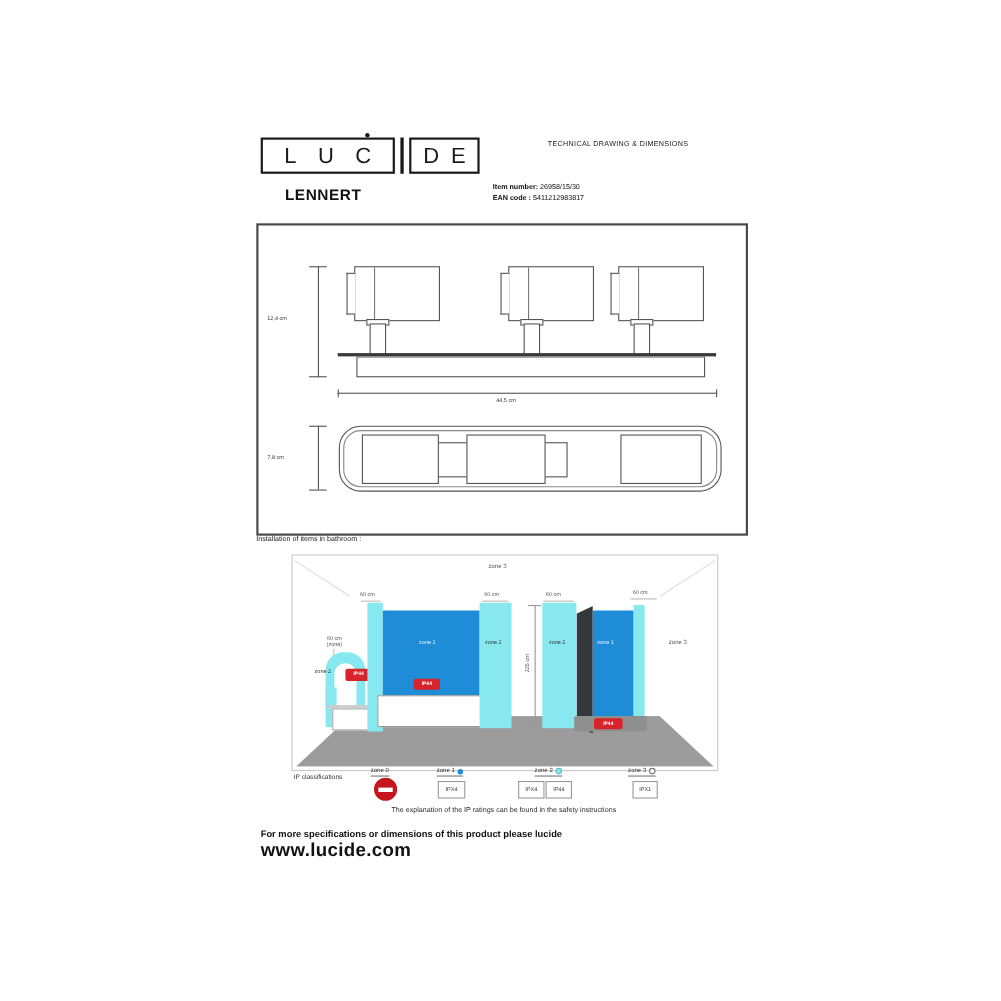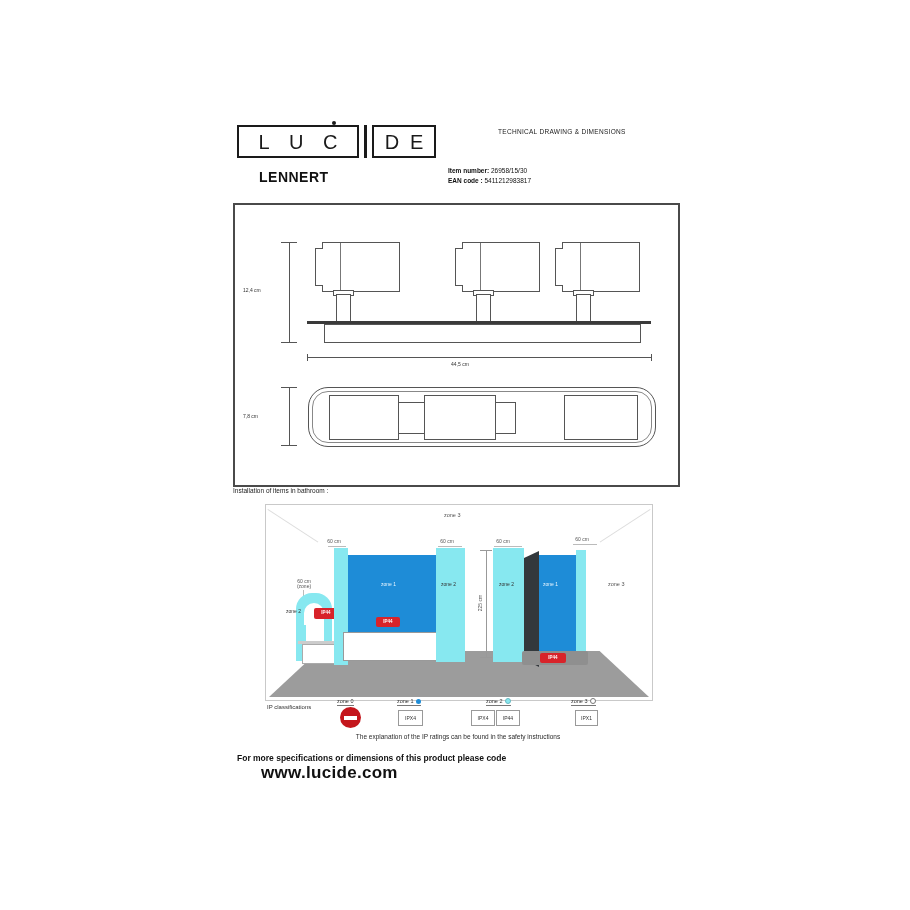--- a/index.html
+++ b/index.html
@@ -54,21 +54,21 @@
          border-bottom:1px solid #777;padding-bottom:1px;}
   .dot{width:5px;height:5px;border-radius:50%;display:inline-block;}
   .ipbox{position:absolute;border:1px solid #999;background:#fff;display:flex;align-items:center;
          justify-content:center;font-size:5px;color:#333;}
   .noentry{position:absolute;width:21px;height:21px;border-radius:50%;background:#c4161c;
            display:flex;align-items:center;justify-content:center;}
   .noentry .bar{width:13px;height:4px;background:#fff;}
   .legnote{font-size:6.5px;color:#2b2b2b;text-align:center;}
 
   .foot1{font-size:8.5px;font-weight:bold;color:#111;}
-  .foot2{font-size:17px;font-weight:bold;letter-spacing:.3px;color:#111;margin-left:24px;}
+  .foot2{font-size:17px;font-weight:bold;letter-spacing:.3px;color:#111;}
 </style>
 </head>
 <body>
 
 <div id="canvas">
 
   <div class="abs logo" style="left:237px;top:125px;">
     <div class="lbox" style="width:118px;">
       <span class="letter">L</span>
       <span class="letter">U</span>
@@ -225,16 +225,16 @@
   <div class="ipbox" style="left:496px;top:710px;width:22px;height:14px;">IP44</div>
 
   <div class="abs zhead" style="left:571px;top:698px;">
     <span>zone 3</span>
     <span class="dot" style="background:#fff;border:1px solid #777;width:4px;height:4px;"></span>
   </div>
   <div class="ipbox" style="left:575px;top:710px;width:21px;height:14px;">IPX1</div>
 
   <div class="abs legnote" style="left:265px;top:733px;width:386px;">The explanation of the IP ratings can be found in the safety instructions</div>
 
-  <div class="abs foot1" style="left:237px;top:753px;">For more specifications or dimensions of this product please code</div>
+  <div class="abs foot1" style="left:237px;top:753px;">For more specifications or dimensions of this product please lucide</div>
   <div class="abs foot2" style="left:237px;top:763px;">www.lucide.com</div>
 
 </div>
 
 </body></html>

